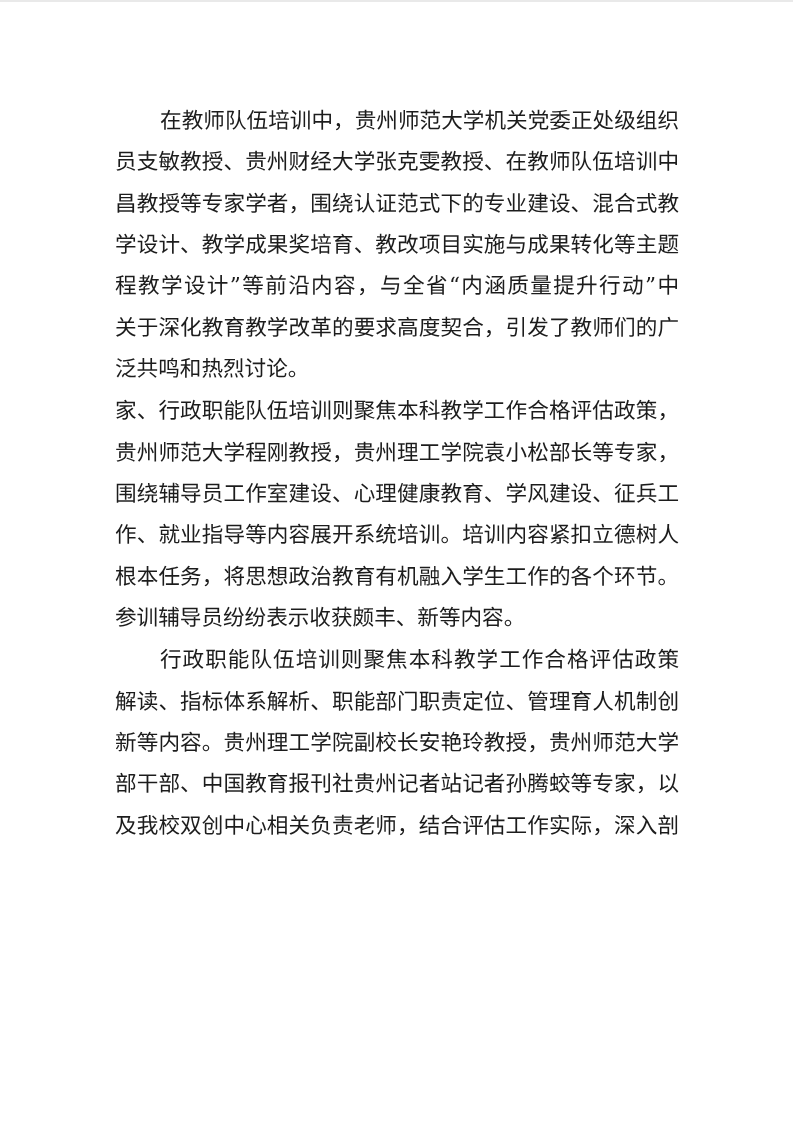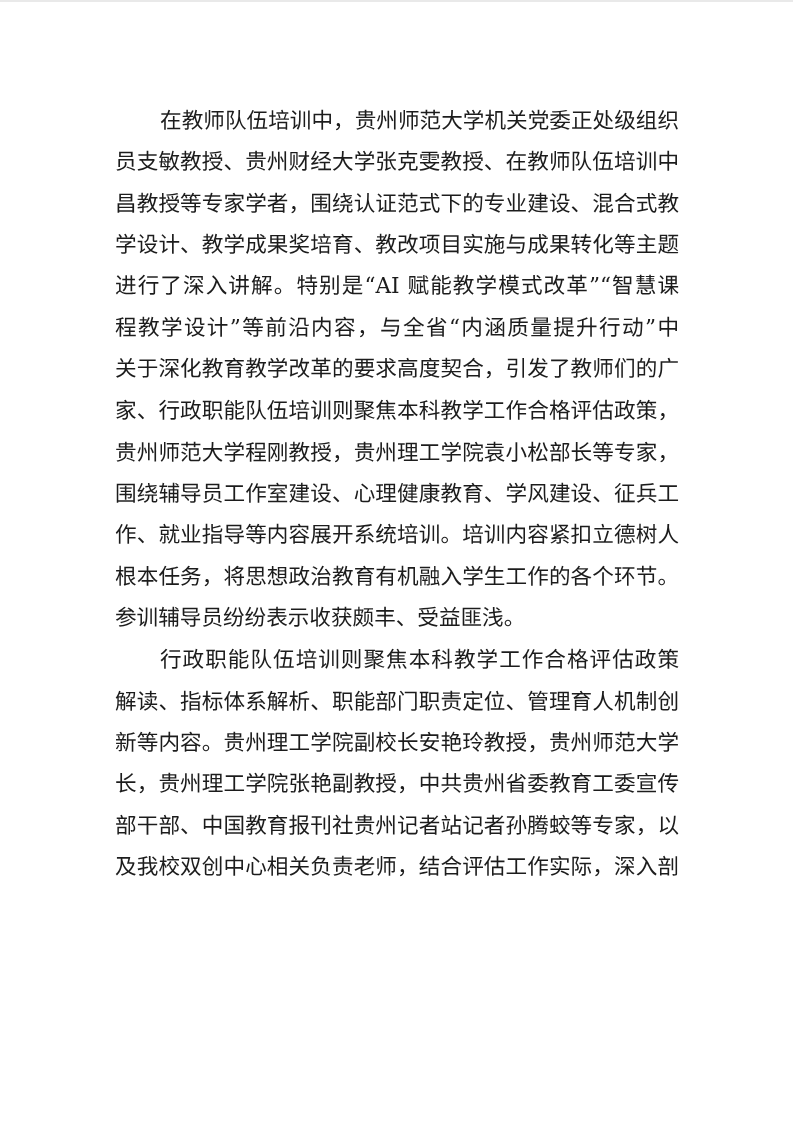--- a/index.html
+++ b/index.html
@@ -55,33 +55,32 @@
 <body>
 
 <div class="top-edge"></div>
 
 <main class="text-block" id="textBlock">
     <div class="para">
       <div class="line first">在教师队伍培训中，贵州师范大学机关党委正处级组织</div>
       <div class="line">员支敏教授、贵州财经大学张克雯教授、在教师队伍培训中</div>
       <div class="line">昌教授等专家学者，围绕认证范式下的专业建设、混合式教</div>
       <div class="line">学设计、教学成果奖培育、教改项目实施与成果转化等主题</div>
-      <div class="line">进行了深入讲解。特别是“AI 赋能教学模式改革”“智慧课</div>
       <div class="line">程教学设计”等前沿内容，与全省“内涵质量提升行动”中</div>
       <div class="line">关于深化教育教学改革的要求高度契合，引发了教师们的广</div>
+      <div class="line para-end">泛共鸣和热烈讨论。</div>
     </div>
     <div class="para">
       <div class="line">家、行政职能队伍培训则聚焦本科教学工作合格评估政策，</div>
       <div class="line">贵州师范大学程刚教授，贵州理工学院袁小松部长等专家，</div>
       <div class="line">围绕辅导员工作室建设、心理健康教育、学风建设、征兵工</div>
       <div class="line">作、就业指导等内容展开系统培训。培训内容紧扣立德树人</div>
       <div class="line">根本任务，将思想政治教育有机融入学生工作的各个环节。</div>
-      <div class="line para-end">参训辅导员纷纷表示收获颇丰、受益匪浅。</div>
+      <div class="line para-end">参训辅导员纷纷表示收获颇丰、新等内容。</div>
     </div>
     <div class="para">
       <div class="line first">行政职能队伍培训则聚焦本科教学工作合格评估政策</div>
       <div class="line">解读、指标体系解析、职能部门职责定位、管理育人机制创</div>
       <div class="line">新等内容。贵州理工学院副校长安艳玲教授，贵州师范大学</div>
-      <div class="line">长，贵州理工学院张艳副教授，中共贵州省委教育工委宣传</div>
       <div class="line">部干部、中国教育报刊社贵州记者站记者孙腾蛟等专家，以</div>
       <div class="line">及我校双创中心相关负责老师，结合评估工作实际，深入剖</div>
     </div>
   </main>
 
 </body></html>

